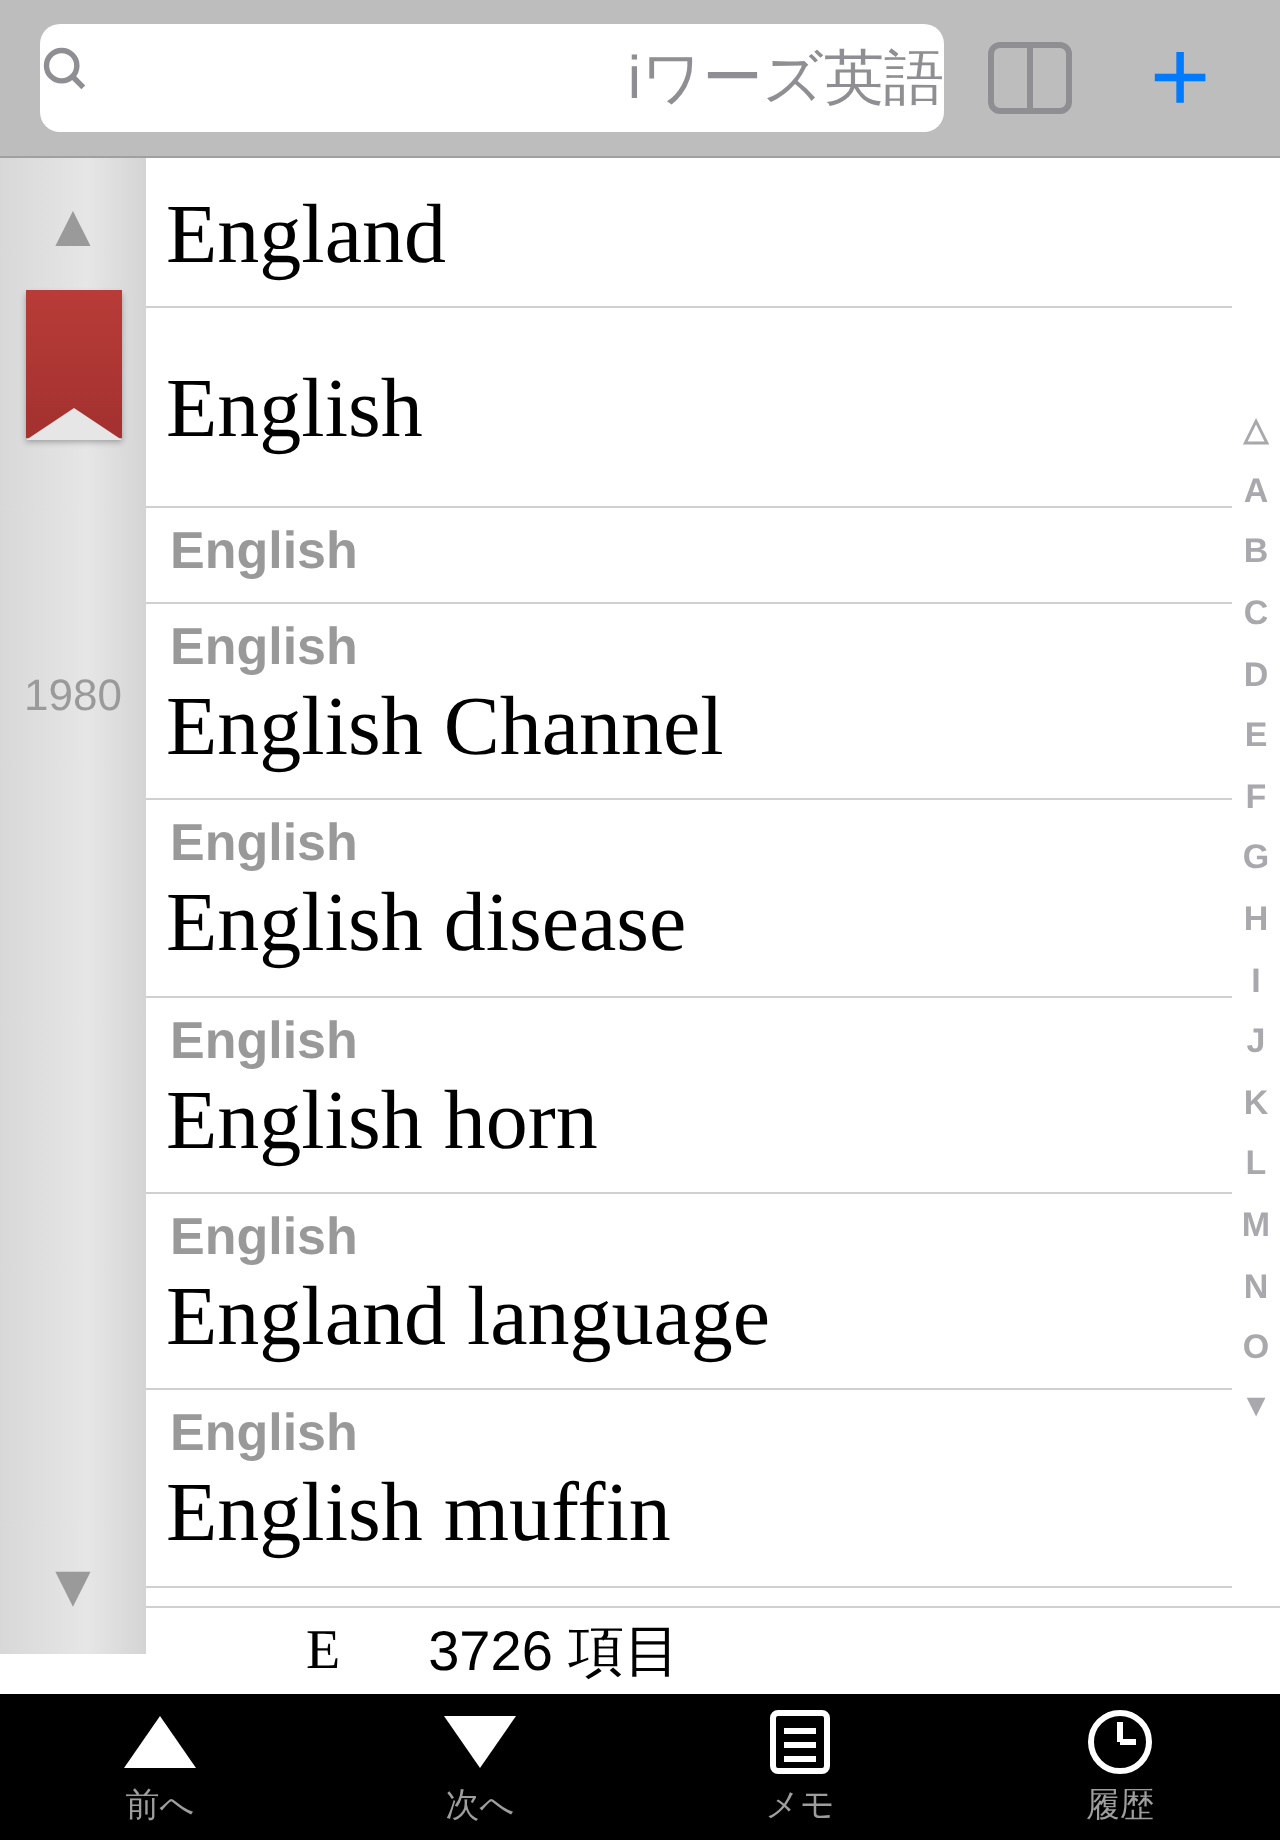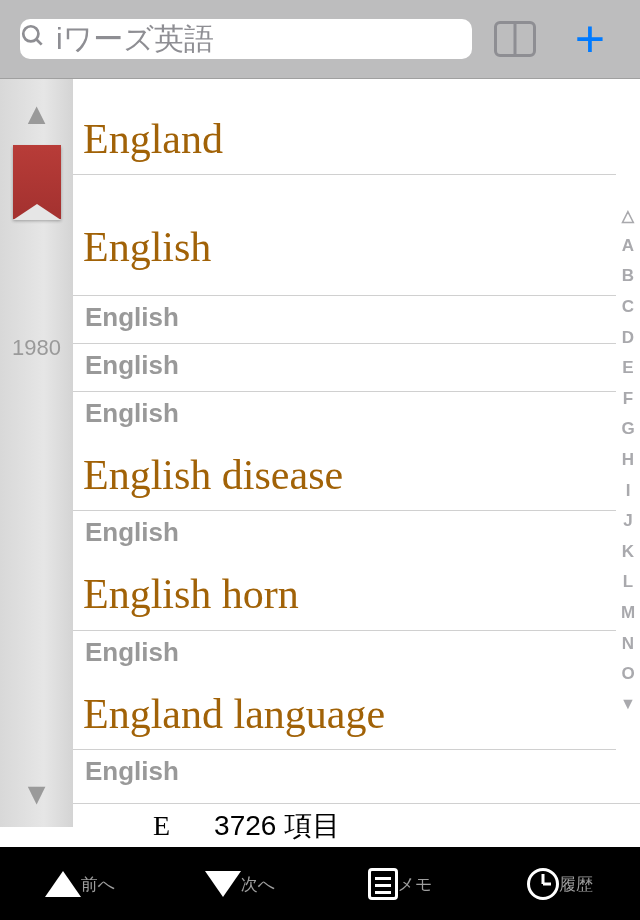--- a/index.html
+++ b/index.html
@@ -1,46 +1,46 @@
 <!DOCTYPE html>
 <html><head>
 <meta charset="utf-8">
 <style>
 * { margin: 0; padding: 0; box-sizing: border-box; }
 html, body { width: 640px; height: 920px; font-family: -apple-system, "Helvetica Neue", Arial, sans-serif; overflow: hidden; background: #fff; }
 
 .top-bar { position: absolute; top: 0; left: 0; right: 0; height: 79px; background: #bdbdbe; display: flex; align-items: center; padding: 12px 10px 12px 20px; border-bottom: 1px solid #a0a0a0; }
-.search-box { flex: 1; height: 40px; background: #fff; border-radius: 10px; display: flex; align-items: center; justify-content: flex-start; color: #8e8e93; font-size: 30px; margin-right: 12px; }
+.search-box { flex: 1; height: 54px; background: #fff; border-radius: 10px; display: flex; align-items: center; justify-content: space-between; color: #8e8e93; font-size: 30px; margin-right: 12px; }
 .search-icon { margin-right: 10px; }
 .book-button { width: 62px; height: 54px; display: flex; align-items: center; justify-content: center; margin-right: 4px; }
 .book-icon { width: 42px; height: 36px; border: 3px solid #8e8e93; border-radius: 6px; position: relative; }
 .book-icon::after { content: ""; position: absolute; left: 50%; top: 0; bottom: 0; width: 3px; background: #8e8e93; transform: translateX(-50%); }
 .add-button { width: 80px; height: 54px; display: flex; align-items: center; justify-content: center; color: #007aff; font-size: 52px; font-weight: 200; }
 
 .left-rail { position: absolute; left: 0; top: 79px; bottom: 93px; width: 73px; background: linear-gradient(to right, #d8d8d8 0%, #e6e6e6 60%, #d4d4d4 100%); display: flex; flex-direction: column; align-items: center; }
 .scroll-up-arrow { color: #9a9a9a; font-size: 30px; margin-top: 18px; cursor: pointer; }
 .bookmark-ribbon { width: 48px; height: 74px; background: linear-gradient(to bottom, #b83c38 0%, #a53230 90%); position: relative; margin-top: 14px; box-shadow: 0 2px 3px rgba(0,0,0,.3); }
 .bookmark-ribbon::after { content: ""; position: absolute; bottom: -1px; left: 0; border-left: 24px solid transparent; border-right: 24px solid transparent; border-bottom: 16px solid #e6e6e6; }
 .rail-number { color: #9a9a9a; font-size: 22px; margin-top: 116px; }
 .scroll-down-arrow { color: #9a9a9a; font-size: 30px; margin-top: auto; margin-bottom: 16px; cursor: pointer; }
 
 .list-area { position: absolute; left: 73px; right: 24px; top: 79px; bottom: 93px; background: #fff; overflow: hidden; }
 .entry-row { border-bottom: 1px solid #d0d0d0; padding: 2px 8px 10px 8px; }
 .entry-sub { color: #999; font-size: 26px; font-weight: bold; font-family: -apple-system, Arial, sans-serif; padding-left: 4px; padding-top: 4px; }
-.entry-main { color: #a16207; font-size: 42px; font-family: Georgia, 'Times New Roman', serif; line-height: 1.2; padding-left: 2px; margin-top: 21px; }
+.entry-main { color: #000000; font-size: 42px; font-family: Georgia, 'Times New Roman', serif; line-height: 1.2; padding-left: 2px; }
 .entry-row.first { padding-top: 14px; }
 
 .index-rail { position: absolute; right: 0; top: 202px; width: 24px; display: flex; flex-direction: column; align-items: center; color: #a9a9ad; font-size: 17px; font-weight: bold; line-height: 1.8; }
 .index-tri { font-size: 16px; }
 
 .status-bar { position: absolute; left: 73px; right: 0; bottom: 73px; height: 44px; background: #fff; border-top: 1px solid #d0d0d0; display: flex; align-items: center; color: #000; font-size: 28px; padding-left: 80px; }
 .status-letter { font-weight: normal; margin-right: 44px; font-family: Georgia, serif; }
 
 .bottom-bar { position: absolute; left: 0; right: 0; bottom: 0; height: 73px; background: #000; display: flex; align-items: center; }
-.bottom-item { flex: 1; display: flex; align-items: center; justify-content: center; color: #9e9e9e; }
+.bottom-item { flex: 1; display: flex; flex-direction: column; align-items: center; justify-content: center; color: #9e9e9e; }
 .bottom-icon { height: 36px; display: flex; align-items: center; justify-content: center; color: #fff; }
 .bottom-label { font-size: 17px; margin-top: 2px; }
 .tri-up { width: 0; height: 0; border-left: 18px solid transparent; border-right: 18px solid transparent; border-bottom: 26px solid #fff; }
 .tri-down { width: 0; height: 0; border-left: 18px solid transparent; border-right: 18px solid transparent; border-top: 26px solid #fff; }
 .clock-icon { width: 32px; height: 32px; border: 3px solid #fff; border-radius: 50%; position: relative; }
 .clock-icon::before { content: ""; position: absolute; left: 50%; top: 50%; width: 3px; height: 10px; background: #fff; transform-origin: bottom; transform: translate(-50%, -100%); }
 .clock-icon::after { content: ""; position: absolute; left: 50%; top: 50%; width: 8px; height: 3px; background: #fff; transform: translate(0, -50%); }
 .memo-icon { width: 30px; height: 32px; border: 3px solid #fff; border-radius: 4px; position: relative; }
 .memo-icon::before { content: ""; position: absolute; left: 4px; right: 4px; top: 6px; height: 3px; background: #fff; box-shadow: 0 7px 0 #fff, 0 14px 0 #fff; }
 </style>
@@ -75,20 +75,21 @@
     <div class="entry-main">England</div>
   </div>
   <div class="entry-row" style="padding-top:26px;padding-bottom:22px;">
     <div class="entry-main">English</div>
   </div>
   <div class="entry-row">
     <div class="entry-sub">English</div>
   </div>
   <div class="entry-row">
     <div class="entry-sub">English</div>
+    <div class="entry-main">English Channel</div>
   </div>
   <div class="entry-row">
     <div class="entry-sub">English</div>
     <div class="entry-main">English disease</div>
   </div>
   <div class="entry-row">
     <div class="entry-sub">English</div>
     <div class="entry-main">English horn</div>
   </div>
   <div class="entry-row">

